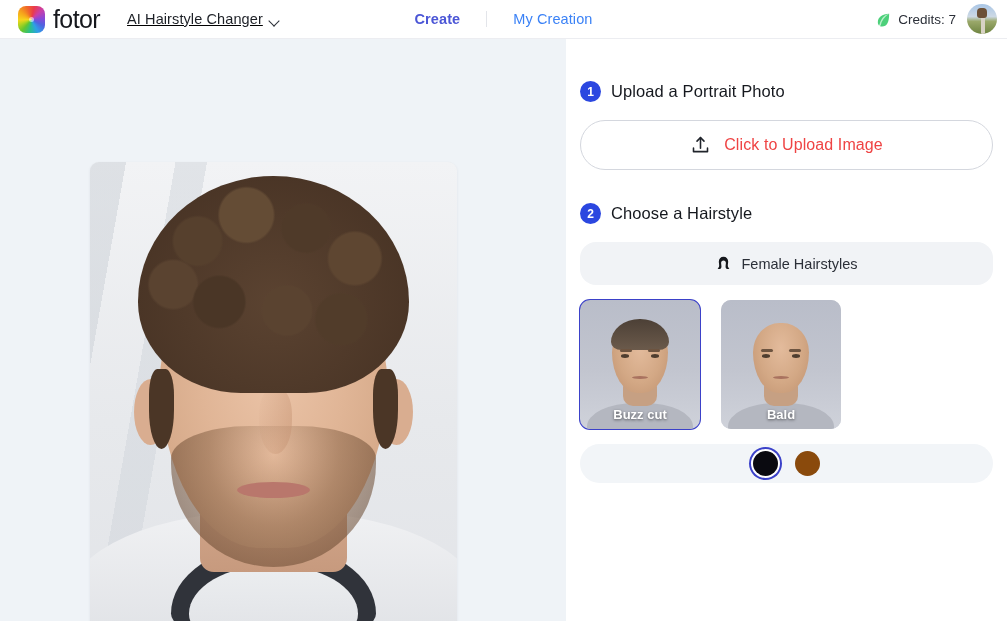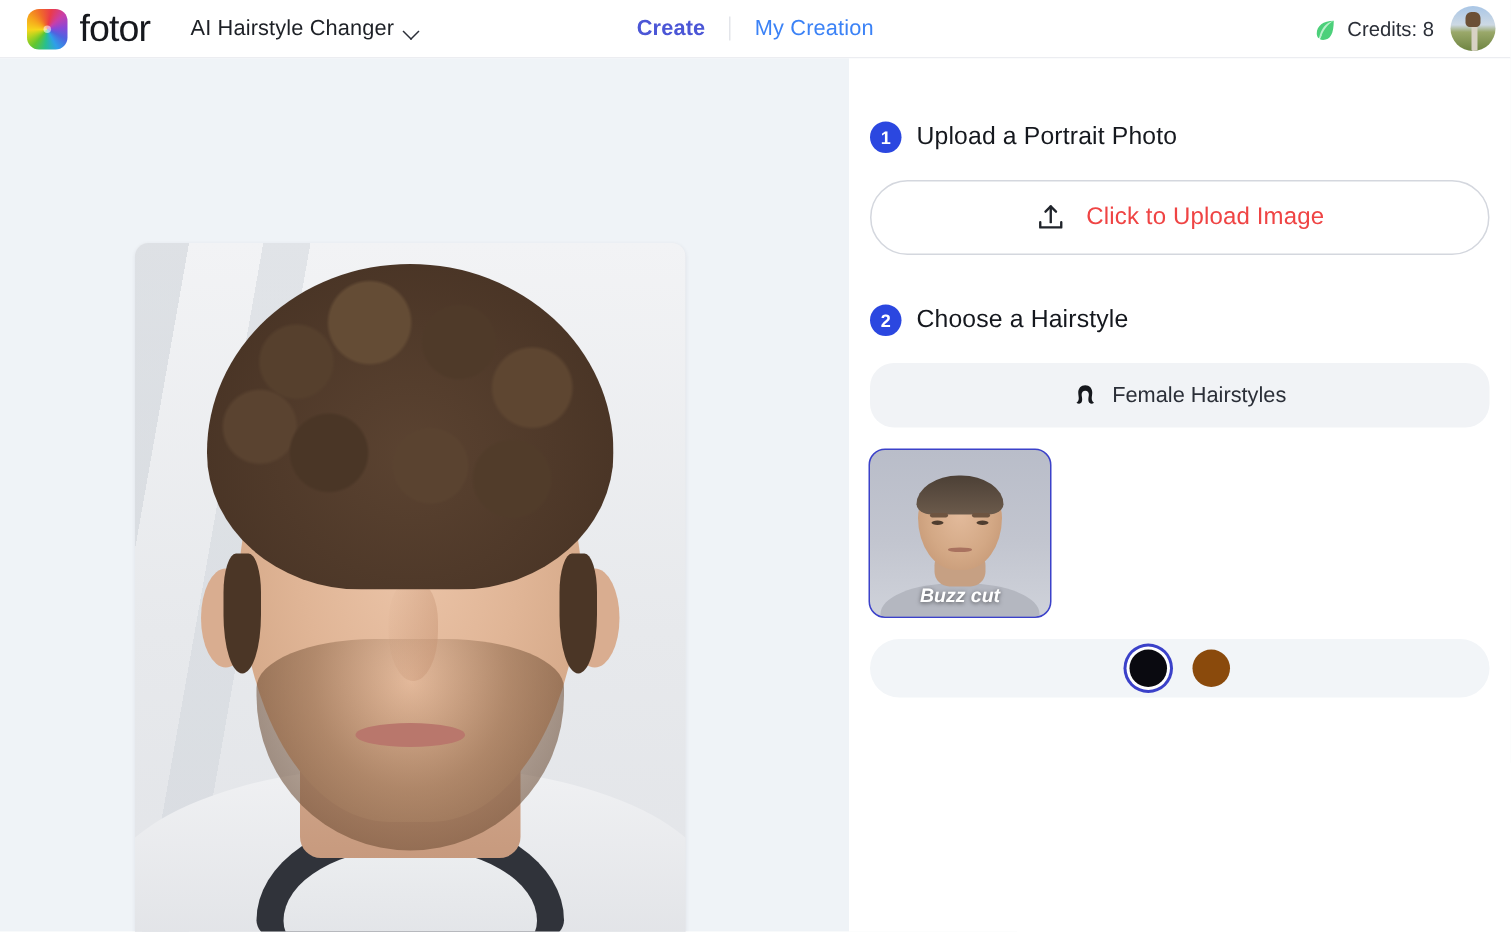--- a/index.html
+++ b/index.html
@@ -32,33 +32,33 @@
     content: ""; position: absolute; left: 50%; top: 50%;
     width: 5px; height: 5px; margin: -2.5px 0 0 -2.5px;
     border-radius: 50%; background: rgba(255,255,255,.55);
   }
   .brand-word {
     margin-left: 8px; font-size: 25px; letter-spacing: -.6px;
     color: #16181d; font-weight: 400; line-height: 1;
   }
   .tool-select {
     display: flex; align-items: flex-end; gap: 7px;
-    margin-left: 27px; cursor: pointer;
+    margin-left: 27px; cursor: pointer; text-decoration: underline;
   }
   .tool-select .tool-name { font-size: 14.5px; color: #1d2026; letter-spacing: .1px; }
   .chev { width: 11px; height: 11px; position: relative; flex: none; }
   .chev::before {
     content: ""; position: absolute; left: 0px; top: 1px;
     width: 7px; height: 7px;
     border-right: 1.6px solid #2b2f38; border-bottom: 1.6px solid #2b2f38;
     transform: rotate(45deg);
   }
   .nav-center {
     position: absolute; left: 0; right: 0; top: 0; bottom: 0;
-    display: flex; align-items: center; justify-content: center; gap: 2px;
+    display: flex; align-items: center; justify-content: center; gap: 12px;
     pointer-events: none;
   }
   .nav-center > * { pointer-events: auto; }
   .nav-link { font-size: 14.5px; color: #3b82f6; cursor: pointer; padding: 0 14px; letter-spacing: .1px; }
   .nav-link.active { color: #4b56d6; font-weight: 700; }
   .nav-sep { width: 1px; height: 16px; background: #e3e5ea; }
 
   .header-right {
     margin-left: auto; display: flex; align-items: center; gap: 11px;
     margin-right: 10px;
@@ -215,24 +215,23 @@
     font-size: 14.5px; color: #2b2f38; cursor: pointer; border-radius: 9px;
   }
   .tab.active {
     background: #ffffff; color: #4b56d6; font-weight: 700;
     box-shadow: 0 1px 3px rgba(30,40,70,.10);
     margin: 1px; border: 1px solid #eceef2;
   }
 
   .styles { margin-top: 15px; display: flex; gap: 21px; }
   .style-card {
-    width: 120px; height: 111px; border-radius: 10px;
+    width: 120px; height: 129px; border-radius: 10px;
     position: relative; overflow: hidden; cursor: pointer;
     background: #c9ccd6;
-    font-style: italic;
   }
   .style-card.selected { outline: 2.2px solid #3b41c9; outline-offset: -1px; }
   .sc-bg { position: absolute; inset: 0; background: linear-gradient(#b9bdc9 0%, #c2c5cf 54%, #cfd2da 100%); }
   .sc-shirt {
     position: absolute; left: 6%; bottom: -6%; width: 88%; height: 26%;
     background: #b4b7c0; border-radius: 46% 46% 0 0 / 70% 70% 0 0;
   }
   .sc-neck {
     position: absolute; left: 36%; top: 60%; width: 28%; height: 22%;
     background: #c6a083; border-radius: 10px;
@@ -316,21 +315,21 @@
       <span class="nav-sep"></span>
       <span class="nav-link">My Creation</span>
     </div>
 
     <div class="header-right">
       <div class="credits">
         <svg width="17" height="17" viewBox="0 0 24 24">
           <path d="M20 4C10 4 4 9 4 16c0 2 .7 3.4 1.6 4.4L9 17l-2.3 4.2c1 .5 2.1.8 3.3.8 7 0 10-6 10-18z" fill="#4cd07a"></path>
           <path d="M20 4C12 6 8 12 6.2 20.1l1.4.9C9.6 13.4 13.8 7.6 20 4z" fill="#b9f0cb"></path>
         </svg>
-        <span class="credits-text">Credits: 8</span>
+        <span class="credits-text">Credits: 7</span>
       </div>
       <div class="avatar">
         <div class="av-post"></div>
         <div class="av-fig"></div>
       </div>
     </div>
   </div>
 
   <div class="body">
 
@@ -396,20 +395,32 @@
             <div class="sc-neck"></div>
             <div class="sc-head"></div>
             <div class="sc-hair-buzz"></div>
             <div class="sc-brow-l"></div>
             <div class="sc-brow-r"></div>
             <div class="sc-eye-l"></div>
             <div class="sc-eye-r"></div>
             <div class="sc-mouth"></div>
             <div class="sc-label">Buzz cut</div>
           </div>
+          <div class="style-card">
+            <div class="sc-bg"></div>
+            <div class="sc-shirt"></div>
+            <div class="sc-neck"></div>
+            <div class="sc-head"></div>
+            <div class="sc-brow-l"></div>
+            <div class="sc-brow-r"></div>
+            <div class="sc-eye-l"></div>
+            <div class="sc-eye-r"></div>
+            <div class="sc-mouth"></div>
+            <div class="sc-label">Bald</div>
+          </div>
         </div>
 
         <div class="colors">
           <div class="swatch selected" style="background:#0a0a10;"></div>
           <div class="swatch" style="background:#8a4a0c;"></div>
         </div>
       </div>
 
 
     </div>

